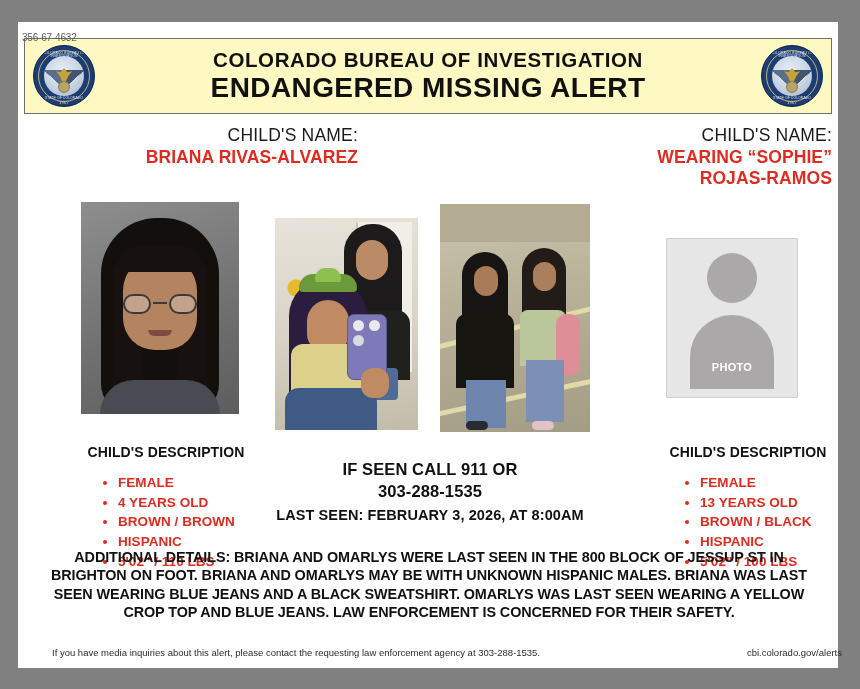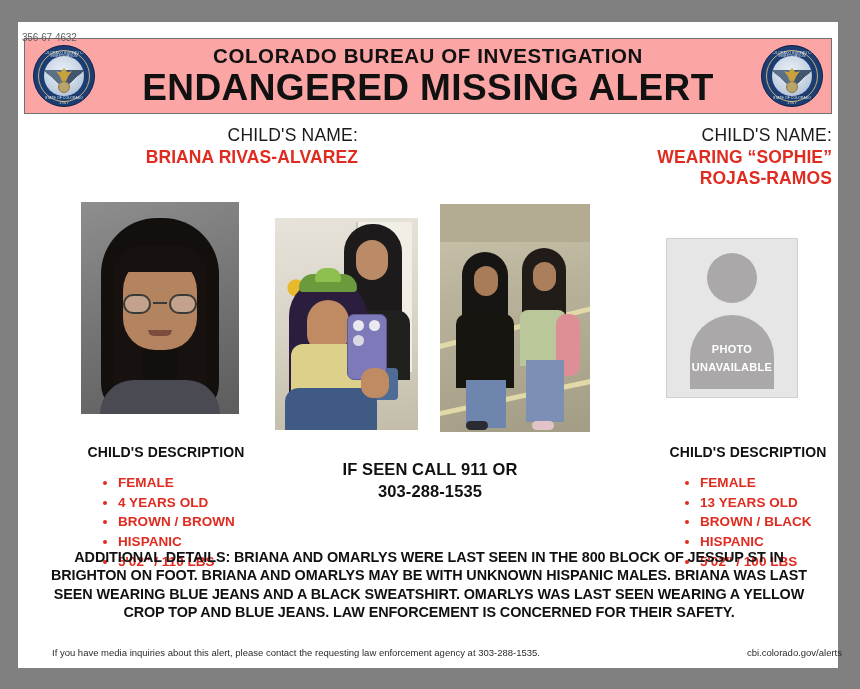--- a/index.html
+++ b/index.html
@@ -36,21 +36,21 @@
     z-index: 5;
   }
 
   
   .header {
     position: absolute;
     left: 6px;
     top: 16px;
     width: 808px;
     height: 76px;
-    background: #fca5a5;
+    background: #fef9c3;
     border: 1px solid #6f6f6f;
     display: flex;
     align-items: center;
     justify-content: space-between;
     padding: 0 8px;
   }
 
   .header-titles {
     flex: 1;
     text-align: center;
@@ -59,21 +59,21 @@
 
   .title-1 {
     font-size: 20.5px;
     font-weight: bold;
     color: #111;
     letter-spacing: 0.6px;
     margin-bottom: 3px;
   }
 
   .title-2 {
-    font-size: 37px;
+    font-size: 28px;
     font-weight: bold;
     color: #111;
     letter-spacing: 0.4px;
     text-align: center;
   }
 
   
   .seal {
     width: 62px;
     height: 62px;
@@ -439,21 +439,20 @@
     <div class="p3-g2-jeans"></div>
     <div class="p3-shoe1"></div>
     <div class="p3-shoe2"></div>
   </div>
 
   <div class="photo-ph">
     <div class="ph-head"></div>
     <div class="ph-body"></div>
     <div class="ph-text">
       <div>PHOTO</div>
-      <div>UNAVAILABLE</div>
     </div>
   </div>
 
   <div class="desc desc-left">
     <div class="desc-title">CHILD'S DESCRIPTION</div>
     <ul class="desc-list">
       <li>FEMALE</li>
       <li>4 YEARS OLD</li>
       <li>BROWN / BROWN</li>
       <li>HISPANIC</li>
@@ -468,20 +467,21 @@
       <li>13 YEARS OLD</li>
       <li>BROWN / BLACK</li>
       <li>HISPANIC</li>
       <li>5'02" / 100 LBS</li>
     </ul>
   </div>
 
   <div class="contact">
     <div class="contact-line">IF SEEN CALL 911 OR</div>
     <div class="contact-line">303-288-1535</div>
+    <div class="contact-lastseen">LAST SEEN:  FEBRUARY 3, 2026, AT 8:00AM</div>
   </div>
 
   <div class="details">ADDITIONAL DETAILS: BRIANA AND OMARLYS WERE LAST SEEN IN THE 800 BLOCK OF JESSUP ST IN BRIGHTON ON FOOT. BRIANA AND OMARLYS MAY BE WITH UNKNOWN HISPANIC MALES. BRIANA WAS LAST SEEN WEARING BLUE JEANS AND A BLACK SWEATSHIRT. OMARLYS WAS LAST SEEN WEARING A YELLOW CROP TOP AND BLUE JEANS.  LAW ENFORCEMENT IS CONCERNED FOR THEIR SAFETY.</div>
 
   <div class="footer">
     <div>If you have media inquiries about this alert, please contact the requesting law enforcement agency at 303-288-1535.</div>
     <div>cbi.colorado.gov/alerts</div>
   </div>
 
 </div>

